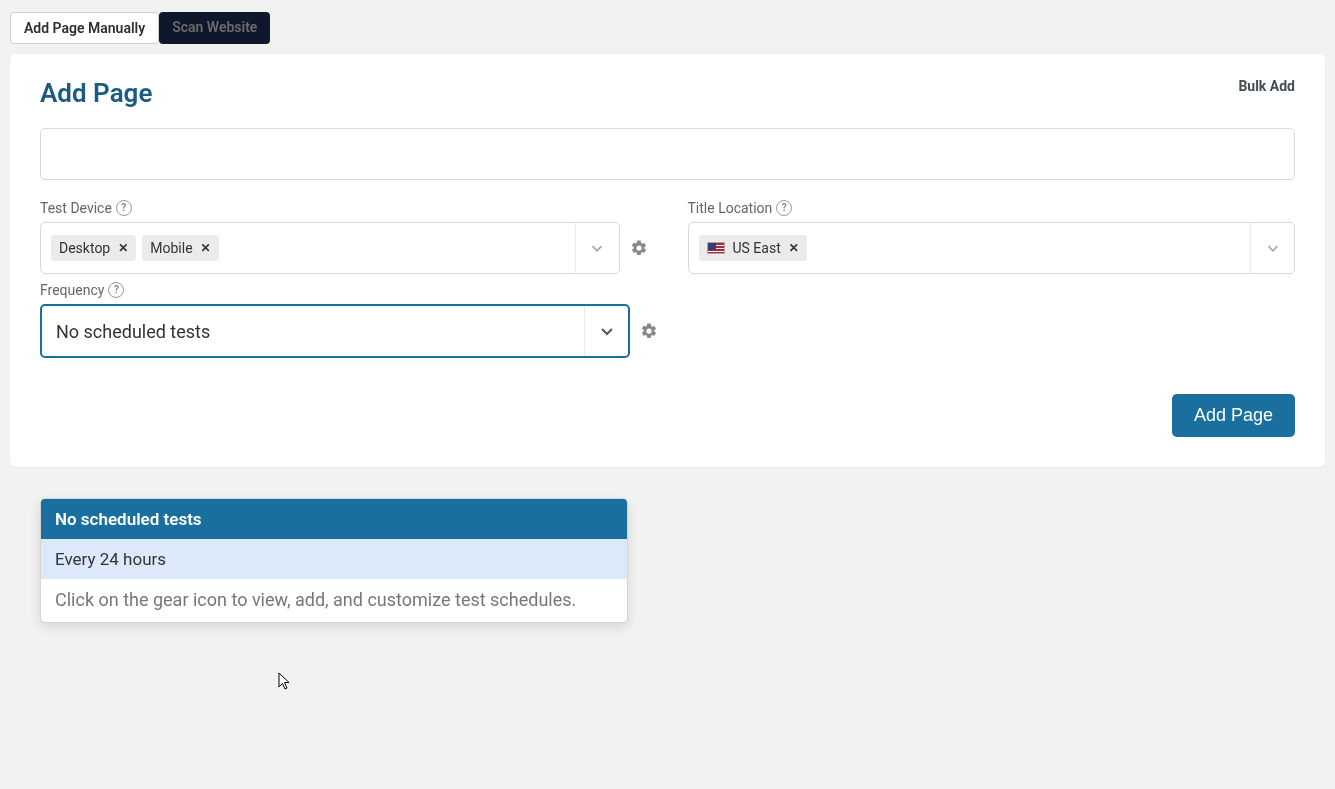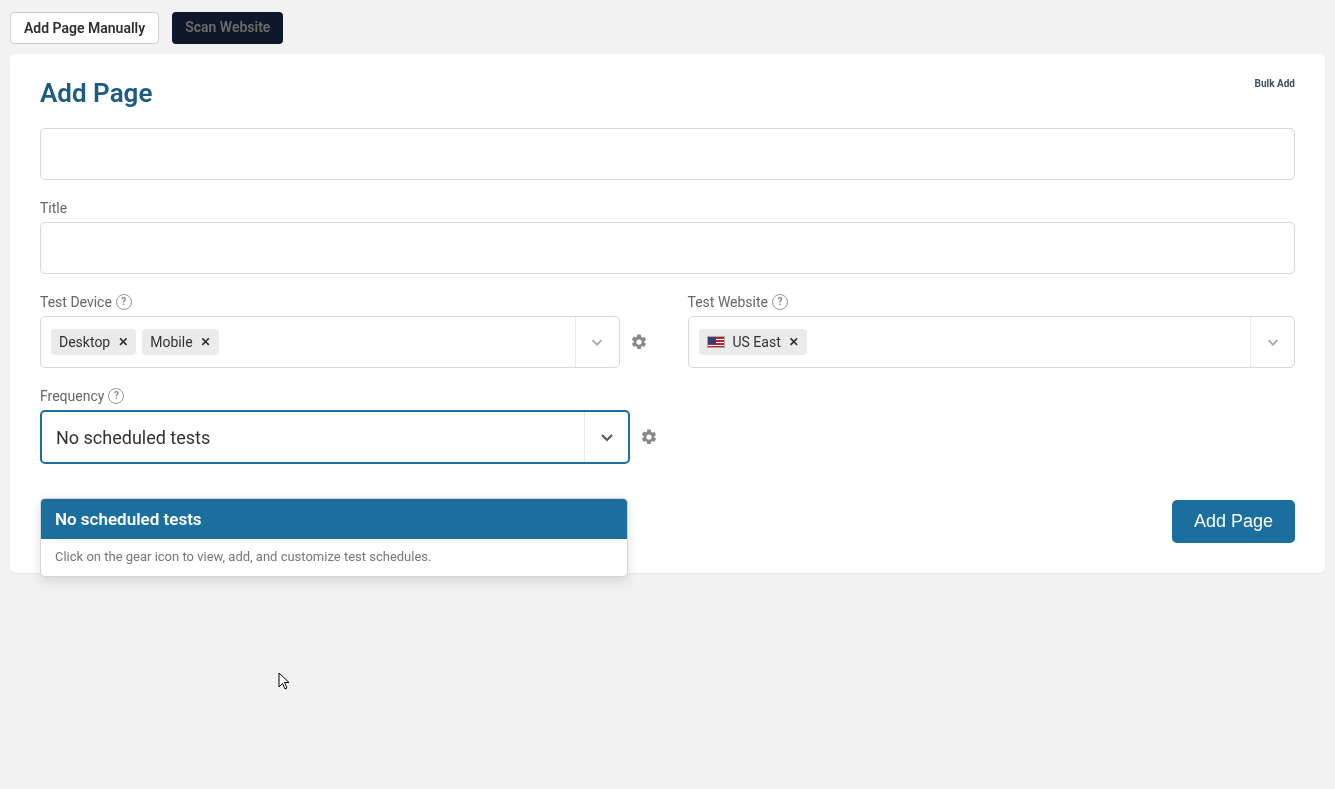--- a/index.html
+++ b/index.html
@@ -7,21 +7,21 @@
   font-family: -apple-system, BlinkMacSystemFont, "Segoe UI", Roboto, Helvetica, Arial, sans-serif;
   background: #f2f2f2;
   color: #444;
   font-size: 14px;
   width: 1335px;
   height: 789px;
   padding: 12px 10px;
 }
 .tabs {
   display: flex;
-  gap: 13px;
+  gap: 0;
   margin-bottom: 10px;
 }
 .tab {
   padding: 7px 13px;
   font-size: 14px;
   font-weight: 600;
   border-radius: 4px;
   cursor: pointer;
   color: #6b6b6b;
   background: #0f172a;
@@ -42,21 +42,21 @@
   justify-content: space-between;
   align-items: flex-start;
   margin-bottom: 20px;
 }
 .page-title {
   font-size: 26px;
   font-weight: 600;
   color: #1a5c82;
 }
 .bulk-add {
-  font-size: 10px;
+  font-size: 14px;
   font-weight: 700;
   color: #444c55;
   cursor: pointer;
 }
 .field-group { margin-bottom: 20px; }
 .label {
   font-size: 14px;
   color: #666;
   margin-bottom: 6px;
   display: flex;
@@ -196,21 +196,21 @@
 .dropdown-option.selected {
   background: #1a6f9e;
   color: #fff;
   font-weight: 600;
 }
 .dropdown-option.hovered {
   background: #dbe9fb;
 }
 .dropdown-footer {
   padding: 10px 14px 12px;
-  font-size: 13px;
+  font-size: 18px;
   color: #777;
 }
 .primary-btn {
   background: #1a6f9e;
   color: #fff;
   border: none;
   border-radius: 5px;
   font-size: 18px;
   font-weight: 500;
   padding: 11px 22px;
@@ -239,24 +239,20 @@
 <div class="card">
   <div class="card-header">
     <div class="page-title">Add Page</div>
     <div class="bulk-add">Bulk Add</div>
   </div>
 
   <div class="field-group">
     <input class="text-input" type="text" value="" style="">
   </div>
 
-  <div class="field-group">
-    <div class="label">Title</div>
-    <input class="text-input" type="text" value="" style="">
-  </div>
 
   <div class="two-col">
     <div class="col">
       <div class="label">
         <span>Test Device</span>
         <span class="help-icon">?</span>
       </div>
       <div class="select-row">
         <div class="multiselect">
           <span class="chip">
@@ -274,41 +270,41 @@
           </div>
         </div>
         <svg class="gear" viewBox="0 0 24 24" fill="#888">
             <path d="M19.14,12.94a7.07,7.07,0,0,0,.05-.94,7.07,7.07,0,0,0-.05-.94l2.03-1.58a.5.5,0,0,0,.12-.64l-1.92-3.32a.5.5,0,0,0-.6-.22l-2.39.96a7,7,0,0,0-1.62-.94l-.36-2.54A.5.5,0,0,0,13.91,2H10.09a.5.5,0,0,0-.49.42L9.24,4.96a7,7,0,0,0-1.62.94l-2.39-.96a.5.5,0,0,0-.6.22L2.71,8.48a.5.5,0,0,0,.12.64L4.86,10.7a7.07,7.07,0,0,0-.05.94,7.07,7.07,0,0,0,.05.94L2.83,14.16a.5.5,0,0,0-.12.64l1.92,3.32a.5.5,0,0,0,.6.22l2.39-.96a7,7,0,0,0,1.62.94l.36,2.54a.5.5,0,0,0,.49.42h3.82a.5.5,0,0,0,.49-.42l.36-2.54a7,7,0,0,0,1.62-.94l2.39.96a.5.5,0,0,0,.6-.22l1.92-3.32a.5.5,0,0,0-.12-.64ZM12,15.5A3.5,3.5,0,1,1,15.5,12,3.5,3.5,0,0,1,12,15.5Z"></path>
           </svg>
       </div>
     </div>
 
     <div class="col">
       <div class="label">
-        <span>Test Website</span>
+        <span>Title Location</span>
         <span class="help-icon">?</span>
       </div>
       <div class="select-row">
         <div class="multiselect">
           <span class="chip">
             <span class="flag-us"></span>
             <span>US East</span>
             <span class="chip-x">✕</span>
           </span>
           <div class="dropdown-arrow-wrap">
             <svg width="18" height="18" viewBox="0 0 20 20" fill="none" stroke="#aaa" stroke-width="2">
                 <polyline points="5 8 10 13 15 8"></polyline>
               </svg>
           </div>
         </div>
       </div>
     </div>
   </div>
 
-  <div class="field-group" style="margin-top:20px;text-align:right;">
+  <div class="field-group" style="margin-top:8px;text-align:right;">
     <div class="label">
       <span>Frequency</span>
       <span class="help-icon">?</span>
     </div>
     <div class="select-row" style="max-width:618px;">
       <div class="singleselect">
         <span>No scheduled tests</span>
         <div class="dropdown-arrow-wrap" style="border-left:1px solid #eaeaea;">
           <svg width="20" height="20" viewBox="0 0 20 20" fill="none" stroke="#555" stroke-width="2">
               <polyline points="5 8 10 13 15 8"></polyline>
@@ -321,18 +317,19 @@
     </div>
   </div>
 
   <div class="footer-row">
     <button class="primary-btn">Add Page</button>
   </div>
 </div>
 
 <div class="dropdown-menu">
   <div class="dropdown-option selected">No scheduled tests</div>
+  <div class="dropdown-option hovered">Every 24 hours</div>
   <div class="dropdown-footer">Click on the gear icon to view, add, and customize test schedules.</div>
 </div>
 
 <svg class="cursor" width="14" height="18" viewBox="0 0 14 18">
     <path d="M1 1 L1 15 L4.5 11.5 L7 17 L9 16 L6.5 10.5 L11 10.5 Z" fill="#fff" stroke="#000" stroke-width="1"></path>
   </svg>
 
 </body></html>

